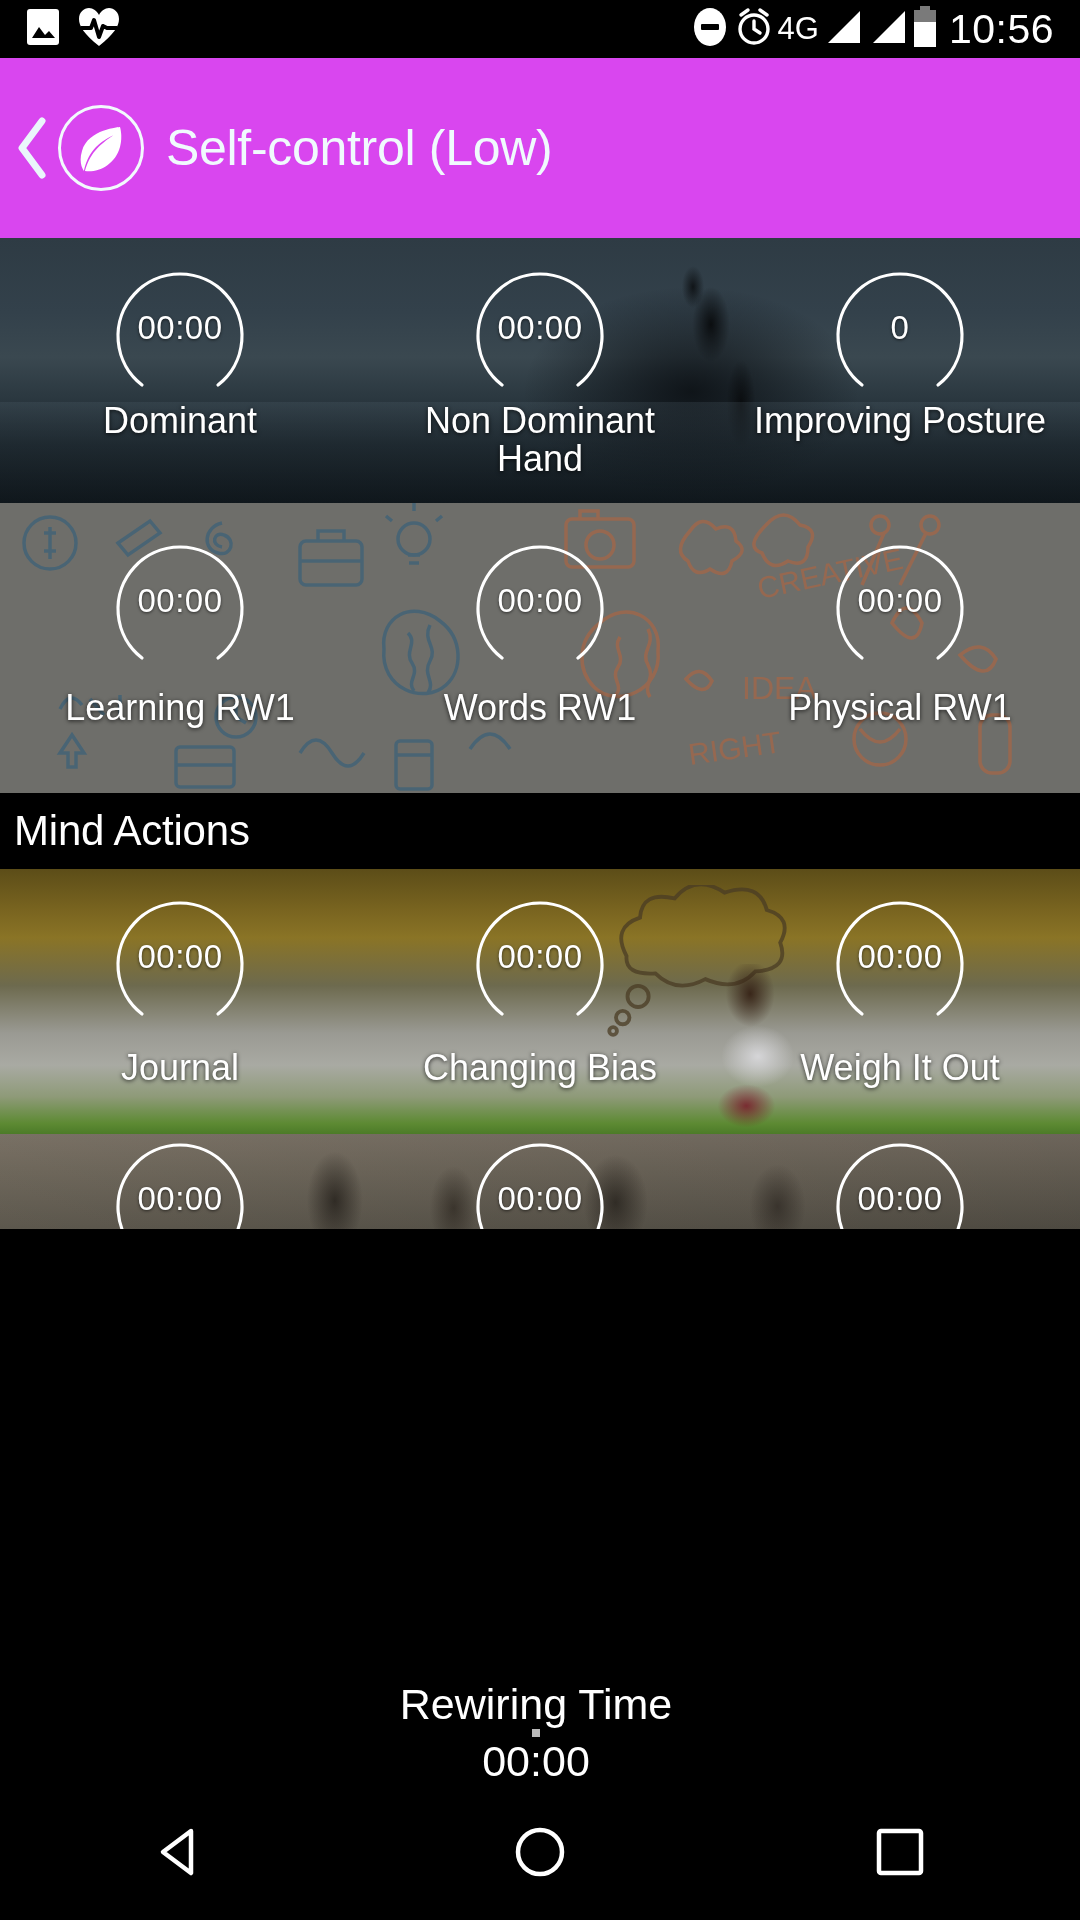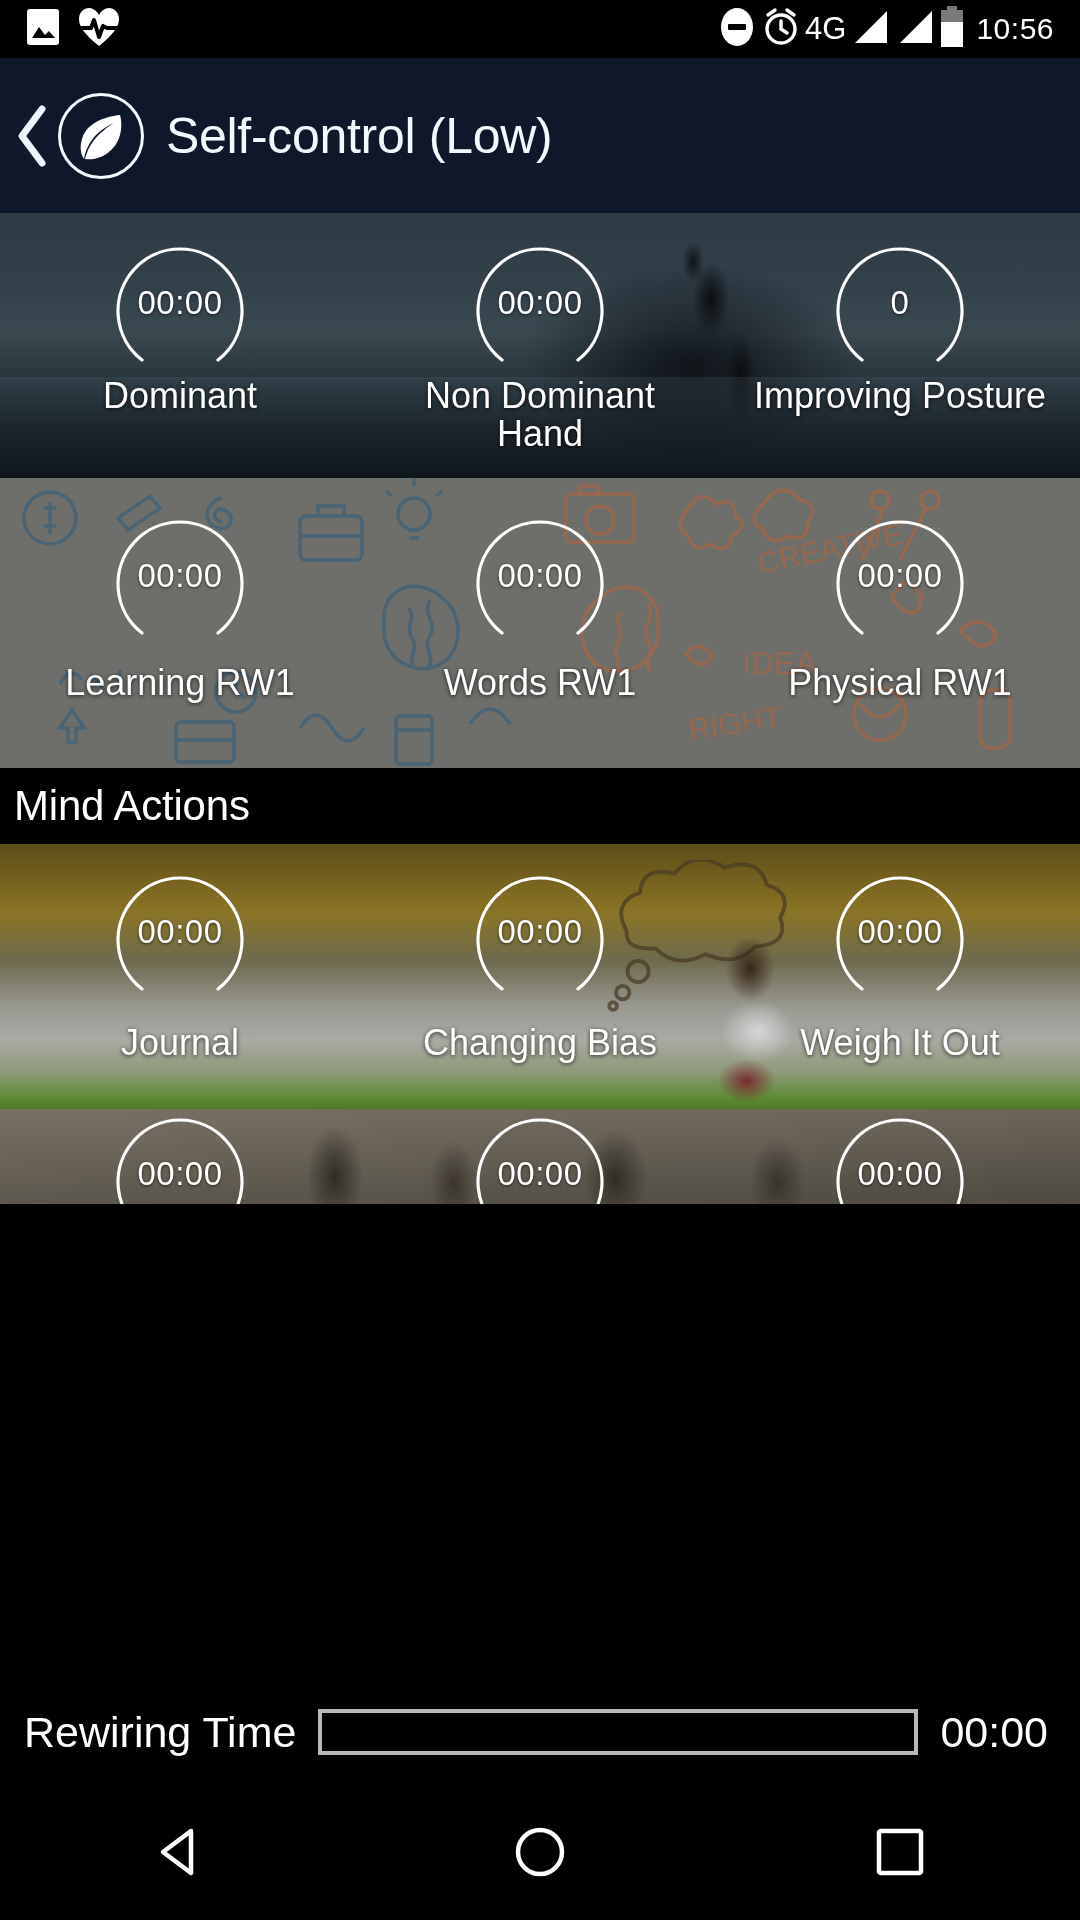--- a/index.html
+++ b/index.html
@@ -5,25 +5,25 @@
   * { margin:0; padding:0; box-sizing:border-box; }
   html,body { width:1080px; height:1920px; background:#000; overflow:hidden; }
   body { font-family:"Liberation Sans", sans-serif; -webkit-font-smoothing:antialiased; }
 
   .phone { position:relative; width:1080px; height:1920px; background:#000; }
 
   
   .statusbar { position:relative; height:58px; background:#000; display:flex; align-items:center; padding:0 26px; }
   .sb-left { display:flex; align-items:center; gap:18px; }
   .sb-right { margin-left:auto; display:flex; align-items:center; gap:3px; }
-  .sb-clock { color:#fff; font-size:30px; letter-spacing:0.5px; margin-left:8px; }
+  .sb-clock { color:#fff; font-size:41px; letter-spacing:0.5px; margin-left:8px; }
   .ico { display:inline-block; }
 
   
-  .appbar { height:155px; background:#0f172a; display:flex; align-items:center; padding-left:10px; }
+  .appbar { height:180px; background:#d946ef; display:flex; align-items:center; padding-left:10px; }
   .back-chevron { width:46px; height:80px; display:flex; align-items:center; justify-content:center; color:#eaf6fb; font-size:56px; line-height:1; font-weight:300; }
   .logo-circle { width:86px; height:86px; border:3px solid #f2fafd; border-radius:50%; display:flex; align-items:center; justify-content:center; margin-left:2px; flex:0 0 auto; }
   .appbar-title { color:#f0fafd; font-size:50px; margin-left:22px; letter-spacing:-0.3px; white-space:nowrap; }
 
   
   .sec-head { background:#000; height:76px; display:flex; align-items:center; padding-left:14px; }
   .sec-head span { color:#fff; font-size:42px; letter-spacing:-0.2px; }
 
   
   .row { position:relative; overflow:hidden; }
@@ -81,21 +81,21 @@
       radial-gradient(ellipse 34px 60px at 42% 78%, rgba(30,24,18,.55), rgba(30,24,18,0) 70%),
       radial-gradient(ellipse 46px 68px at 57% 72%, rgba(20,16,12,.6), rgba(20,16,12,0) 70%),
       radial-gradient(ellipse 40px 60px at 72% 76%, rgba(26,20,16,.5), rgba(26,20,16,0) 70%),
       linear-gradient(90deg,rgba(255,240,210,.10),rgba(255,240,210,.02));
   }
   .row4 .row-inner { align-items:flex-end; }
   .row4 .gauge { margin-bottom:-44px; }
 
   
   .rewire { position:absolute; left:0; right:8px; bottom:136px; height:104px; background:#000;
-            display:flex; align-items:center; padding:0 24px; }
+            display:flex; align-items:center; padding:0 24px;flex-direction:column; }
   .rewire-label { color:#fff; font-size:43px; white-space:nowrap; }
   .rewire-track { flex:1; height:46px; margin:0 22px; border:4px solid #b9b9b9; background:#000; }
   .rewire-fill { height:100%; background:#d8d8d8; width:0%; }
   .rewire-time { color:#fff; font-size:43px; white-space:nowrap; }
 
   
   .navbar { position:absolute; left:0; right:0; bottom:0; height:136px; background:#000;
             display:flex; align-items:center; justify-content:space-around; }
   .nav-btn { width:120px; height:96px; display:flex; align-items:center; justify-content:center; }
 </style>

